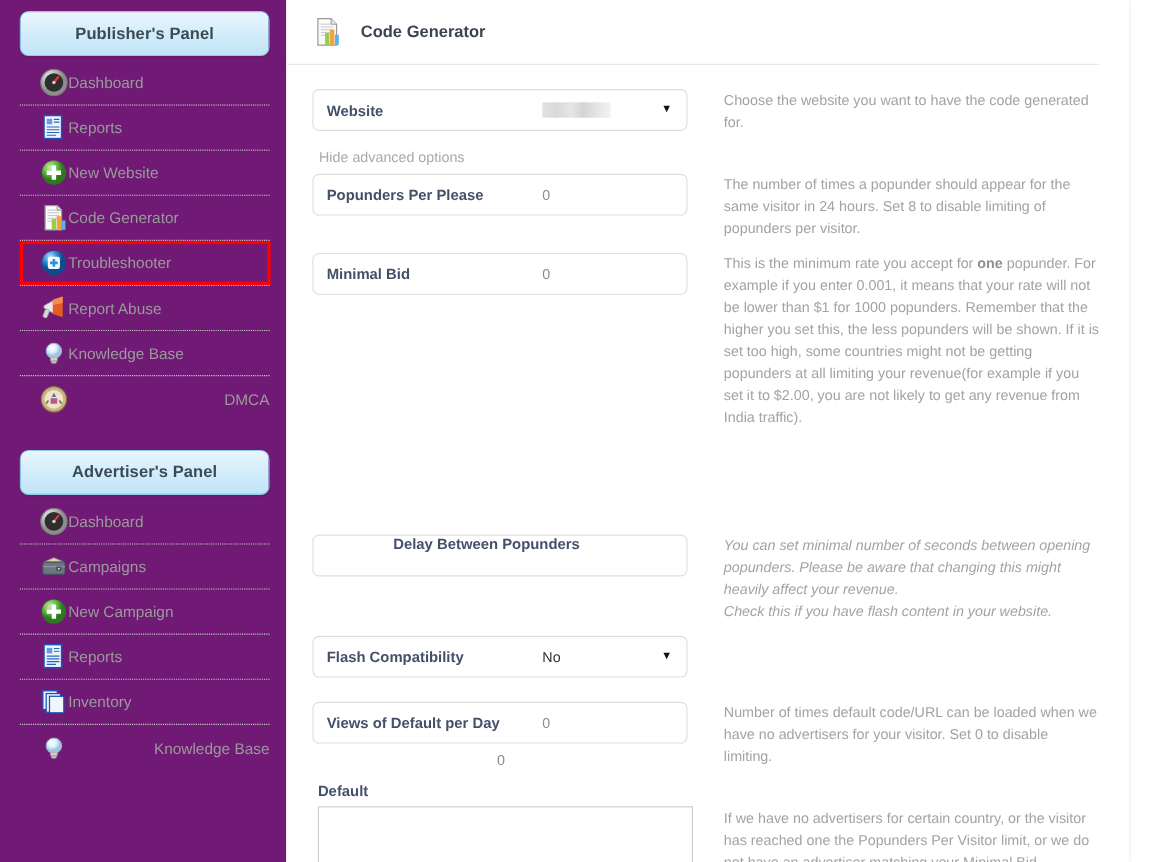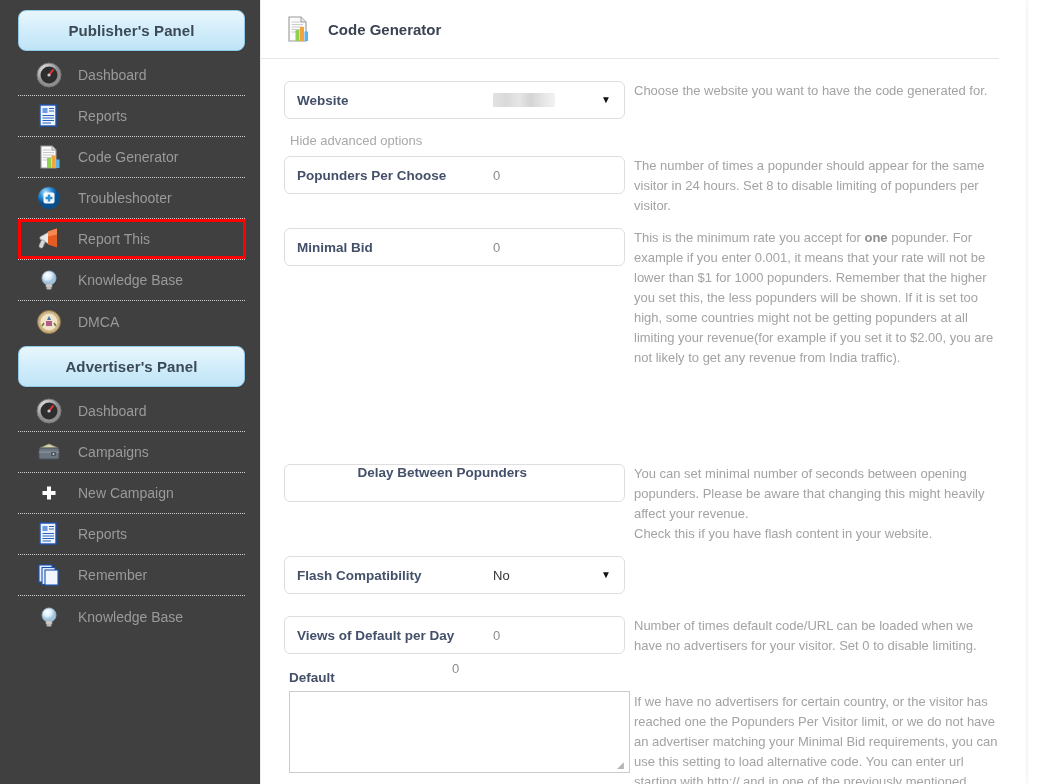--- a/index.html
+++ b/index.html
@@ -17,21 +17,21 @@
     width: 1051px;
     height: 784px;
     background: #ffffff;
     display: flex;
   }
 
   
   .sidebar {
     width: 260px;
     min-width: 260px;
-    background: #404040;
+    background: #701a75;
     padding: 0;
     position: relative;
     overflow: hidden;
   }
   .panel-header {
     margin: 10px 15px 4px 18px;
     height: 41px;
     border-radius: 8px;
     border: 1px solid #8fcbe8;
     background: linear-gradient(to bottom, #e8f6fd 0%, #d0ecfa 55%, #bfe4f7 100%);
@@ -50,23 +50,23 @@
   .nav-list { margin: 4px 15px 0 18px; }
   .nav-item {
     display: flex;
     align-items: center;
     height: 41px;
     padding-left: 18px;
     border-bottom: 1px dotted #cfcfcf;
     cursor: pointer;
     position: relative;
   }
-  .nav-item:last-child { border-bottom: none; }
+  .nav-item:last-child { border-bottom: none; justify-content: space-between; }
   .nav-item .label {
-    margin-left: 16px;
+    margin-left: 0;
     font-size: 14px;
     color: #9a9a9a;
   }
   .nav-icon {
     width: 26px; height: 26px;
     flex: 0 0 26px;
     display: block;
   }
 
   
@@ -108,20 +108,21 @@
     margin-left: 16px;
     font-size: 15px;
     font-weight: bold;
     color: #3b4352;
   }
   .form-area { padding: 22px 26px 0 23px; position: relative; }
 
   .field-row {
     display: flex;
     align-items: flex-start;
+    gap: 24px;
   }
   .field-box {
     width: 341px;
     min-width: 341px;
     height: 38px;
     border: 1px solid #dedede;
     border-radius: 6px;
     background: #fff;
     display: flex;
     align-items: center;
@@ -248,20 +249,36 @@
                 <line x1="6.5" y1="15" x2="18" y2="15"></line>
               <line x1="6.5" y1="17.5" x2="18" y2="17.5"></line>
                 <line x1="6.5" y1="20" x2="15" y2="20"></line>
             </g>
           </svg>
         </span>
         <span class="label">Reports</span>
       </div>
 
 
+      <div class="nav-item">
+        <span class="nav-icon">
+          <svg viewBox="0 0 26 26" width="26" height="26">
+            <defs>
+                <radialGradient id="g3" cx="35%" cy="28%">
+                  <stop offset="0%" stop-color="#cdf0a8"></stop>
+                  <stop offset="60%" stop-color="#5fb83f"></stop>
+                  <stop offset="100%" stop-color="#2c7a1e"></stop>
+                </radialGradient>
+              </defs>
+            <circle cx="13" cy="13" r="11" fill="url(#g3)"></circle>
+            <path d="M11 6.5h4v4.5h4.5v4H15v4.5h-4V15H6.5v-4H11z" fill="#ffffff"></path>
+          </svg>
+        </span>
+        <span class="label">New Website</span>
+      </div>
 
       <div class="nav-item">
         <span class="nav-icon">
           <svg viewBox="0 0 26 26" width="26" height="26">
             <path d="M5 2h11l4 4v18H5z" fill="#fbfbfb" stroke="#9a9a9a" stroke-width="1.1"></path>
             <path d="M16 2v4h4" fill="#e6e6e6" stroke="#9a9a9a" stroke-width="1"></path>
             <g stroke="#bcbcbc" stroke-width="0.8">
               <line x1="7" y1="6" x2="18" y2="6"></line>
                 <line x1="7" y1="8.5" x2="18" y2="8.5"></line>
               <line x1="7" y1="11" x2="18" y2="11"></line>
@@ -296,21 +313,21 @@
 
       <div class="nav-item">
         <span class="nav-icon">
           <svg viewBox="0 0 26 26" width="26" height="26">
             <path d="M4 11l9-5v12l-9-5z" fill="#e8e8e8" stroke="#a8a8a8" stroke-width="0.8"></path>
             <path d="M12 5.5l9-3v19l-9-3z" fill="#e45c22"></path>
             <path d="M12 5.5l9-3v6l-9 2z" fill="#f58b52"></path>
             <rect x="4" y="14" width="4" height="8" rx="1.5" transform="rotate(22 6 18)" fill="#d8d8d8" stroke="#a0a0a0" stroke-width="0.7"></rect>
           </svg>
         </span>
-        <span class="label">Report This</span>
+        <span class="label">Report Abuse</span>
       </div>
 
       <div class="nav-item">
         <span class="nav-icon">
           <svg viewBox="0 0 26 26" width="26" height="26">
             <defs>
                 <radialGradient id="g5" cx="38%" cy="30%">
                   <stop offset="0%" stop-color="#ffffff"></stop>
                   <stop offset="60%" stop-color="#dceefb"></stop>
                   <stop offset="100%" stop-color="#9fc4dd"></stop>
@@ -331,21 +348,21 @@
             <circle cx="13" cy="13" r="8.5" fill="#efe3c8"></circle>
             <path d="M13 7l2 4h-4z" fill="#4a6fa5"></path>
             <rect x="10" y="12" width="6" height="5" fill="#b35b8e"></rect>
             <path d="M8 14l-2 3M18 14l2 3" stroke="#6b7f3a" stroke-width="1.6"></path>
           </svg>
         </span>
         <span class="label">DMCA</span>
       </div>
     </div>
 
-    <div class="panel-header" style="margin-top:4px;">
+    <div class="panel-header" style="margin-top:26px;">
       <span>Advertiser's Panel</span>
     </div>
 
     <div class="nav-list">
 
       <div class="nav-item">
         <span class="nav-icon">
           <svg viewBox="0 0 26 26" width="26" height="26">
             <circle cx="13" cy="13" r="12" fill="url(#g1)" stroke="#777" stroke-width="1"></circle>
             <circle cx="13" cy="13" r="8.5" fill="#2e2e2e"></circle>
@@ -399,21 +416,21 @@
 
       <div class="nav-item">
         <span class="nav-icon">
           <svg viewBox="0 0 26 26" width="26" height="26">
             <rect x="3" y="3" width="13" height="17" fill="#e8f0fc" stroke="#1b52b5" stroke-width="1.1"></rect>
             <rect x="6" y="5.5" width="13" height="17" fill="#e8f0fc" stroke="#1b52b5" stroke-width="1.1"></rect>
             <rect x="9" y="8" width="13" height="15" fill="#f1f6fd" stroke="#1b52b5" stroke-width="1.1"></rect>
             <circle cx="15" cy="16" r="5" fill="url(#g2)"></circle>
           </svg>
         </span>
-        <span class="label">Remember</span>
+        <span class="label">Inventory</span>
       </div>
 
 
       <div class="nav-item">
         <span class="nav-icon">
           <svg viewBox="0 0 26 26" width="26" height="26">
             <circle cx="13" cy="11" r="7" fill="url(#g5)" stroke="#9db6c7" stroke-width="0.9"></circle>
             <rect x="10" y="17" width="6" height="3" fill="#cfcfcf" stroke="#a6a6a6" stroke-width="0.6"></rect>
             <rect x="10.5" y="20" width="5" height="2.5" rx="1" fill="#b9b9b9"></rect>
           </svg>
@@ -458,21 +475,21 @@
             <span class="caret">▼</span>
           </div>
           <div class="help">Choose the website you want to have the code generated for.</div>
         </div>
 
         <div class="adv-toggle">Hide advanced options</div>
 
         
         <div class="field-row">
           <div class="field-box">
-            <span class="fname">Popunders Per Choose</span>
+            <span class="fname">Popunders Per Please</span>
             <span class="fval">0</span>
           </div>
           <div class="help">The number of times a popunder should appear for the same visitor in 24 hours. Set 8 to disable limiting of popunders per visitor.</div>
         </div>
 
         <div class="spacer-sm"></div>
 
         
         <div class="field-row">
           <div class="field-box">
@@ -483,21 +500,21 @@
         </div>
 
         <div style="height:96px;"></div>
 
         
         <div class="field-row" style="margin-top:-96px;">
           <div class="field-box" style="margin-top:96px;flex-direction:column;">
             <span class="fname">Delay Between Popunders</span>
             <span class="fval">0</span>
           </div>
-          <div style="flex:1;margin-left:9px;margin-top:96px;">
+          <div style="flex:1;margin-left:9px;margin-top:96px;font-style:italic;">
             <div class="help" style="margin-left:0;">You can set minimal number of seconds between opening popunders. Please be aware that changing this might heavily affect your revenue.</div>
             <div class="help" style="margin-left:0;">Check this if you have flash content in your website.</div>
           </div>
         </div>
 
         <div class="spacer-sm"></div>
 
         
         <div class="field-row">
           <div class="field-box">

